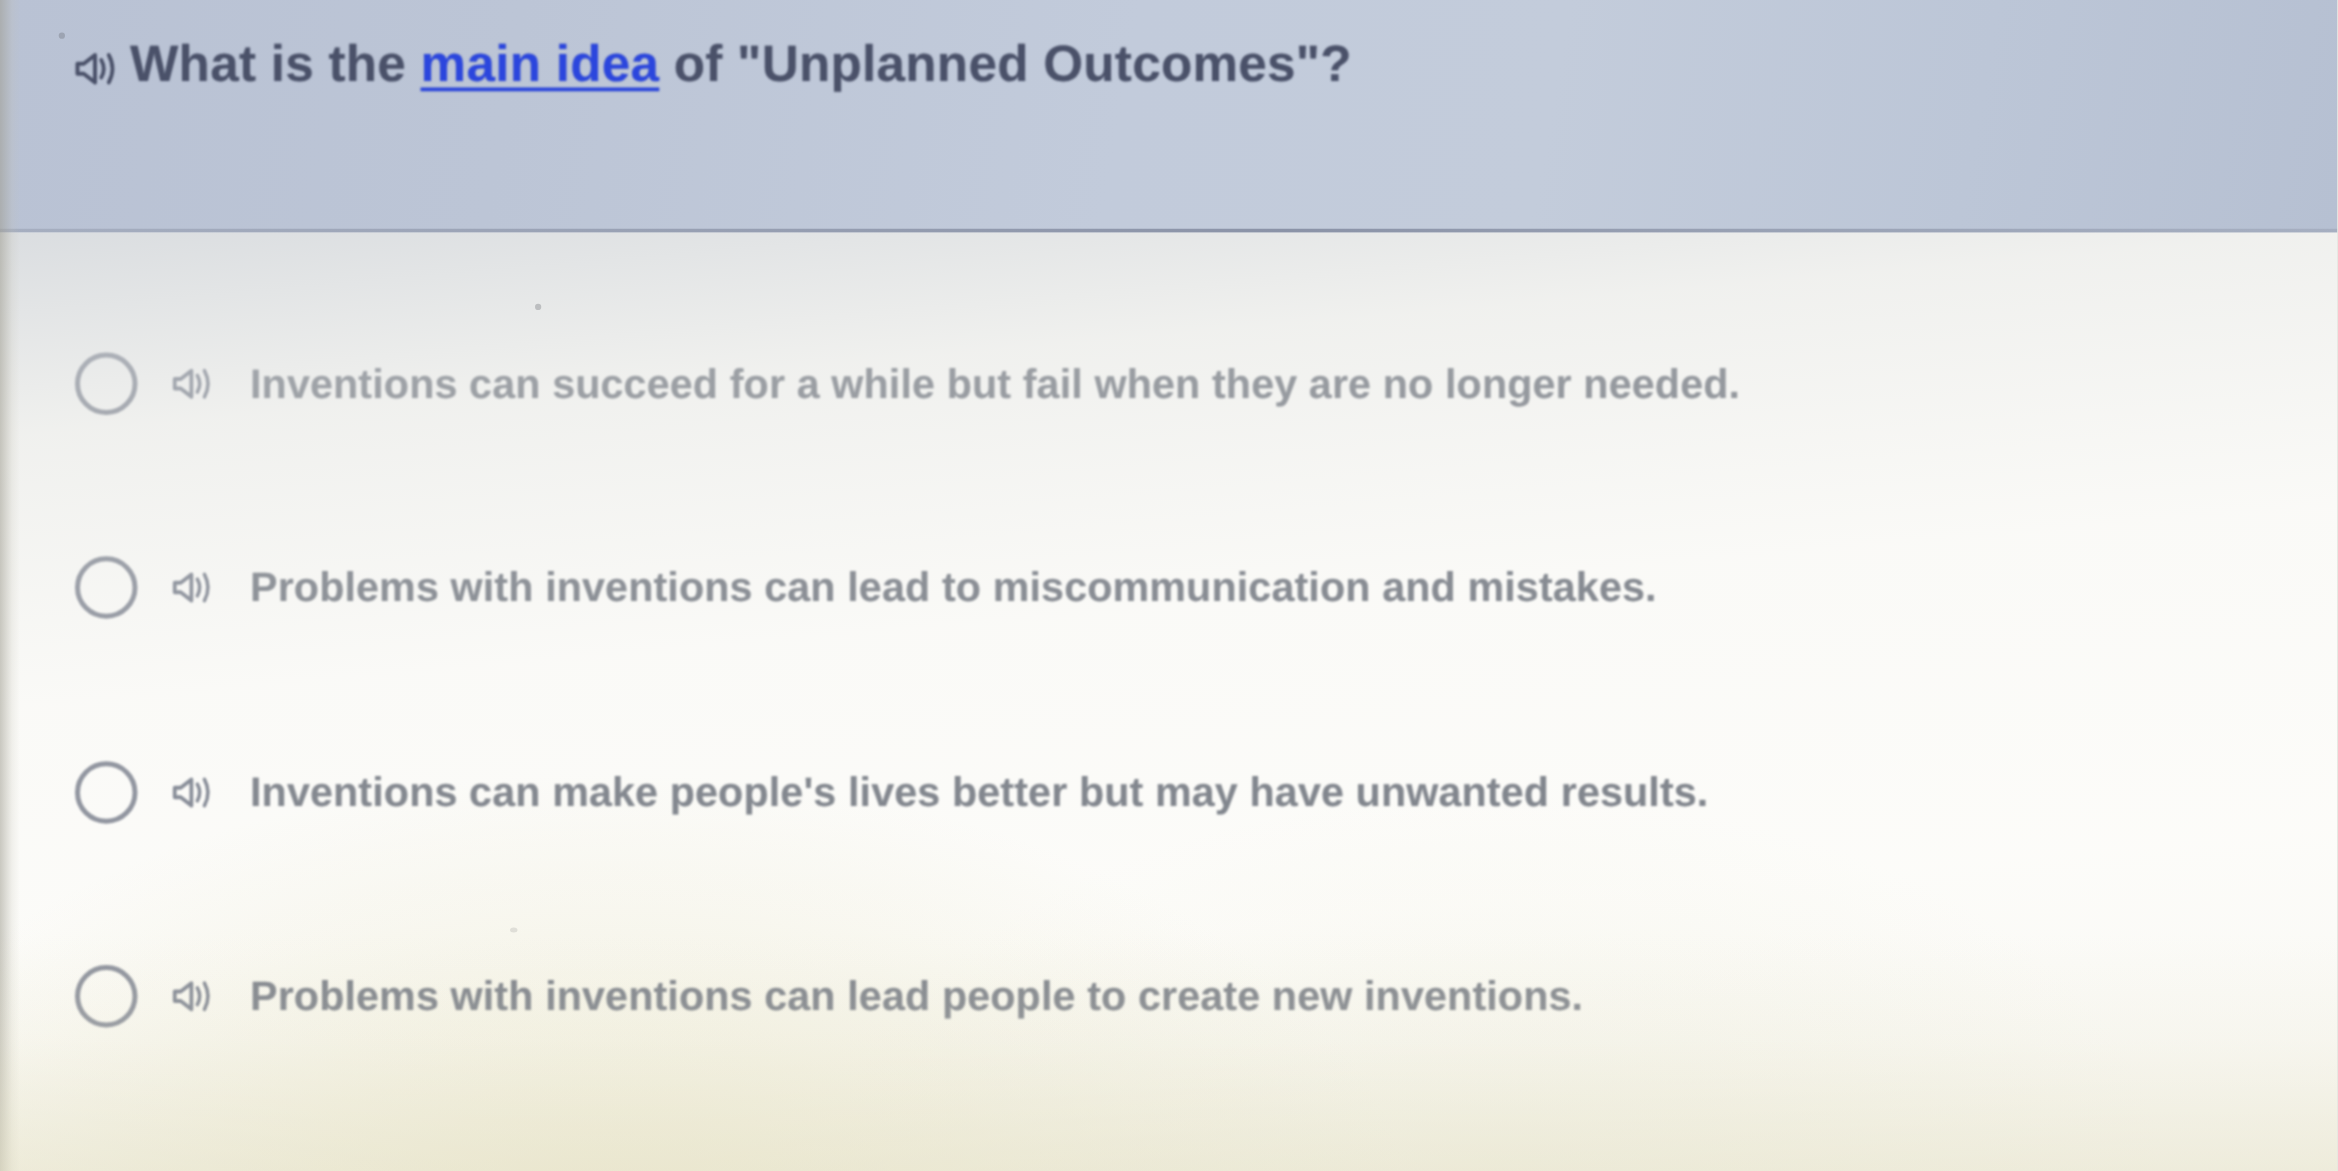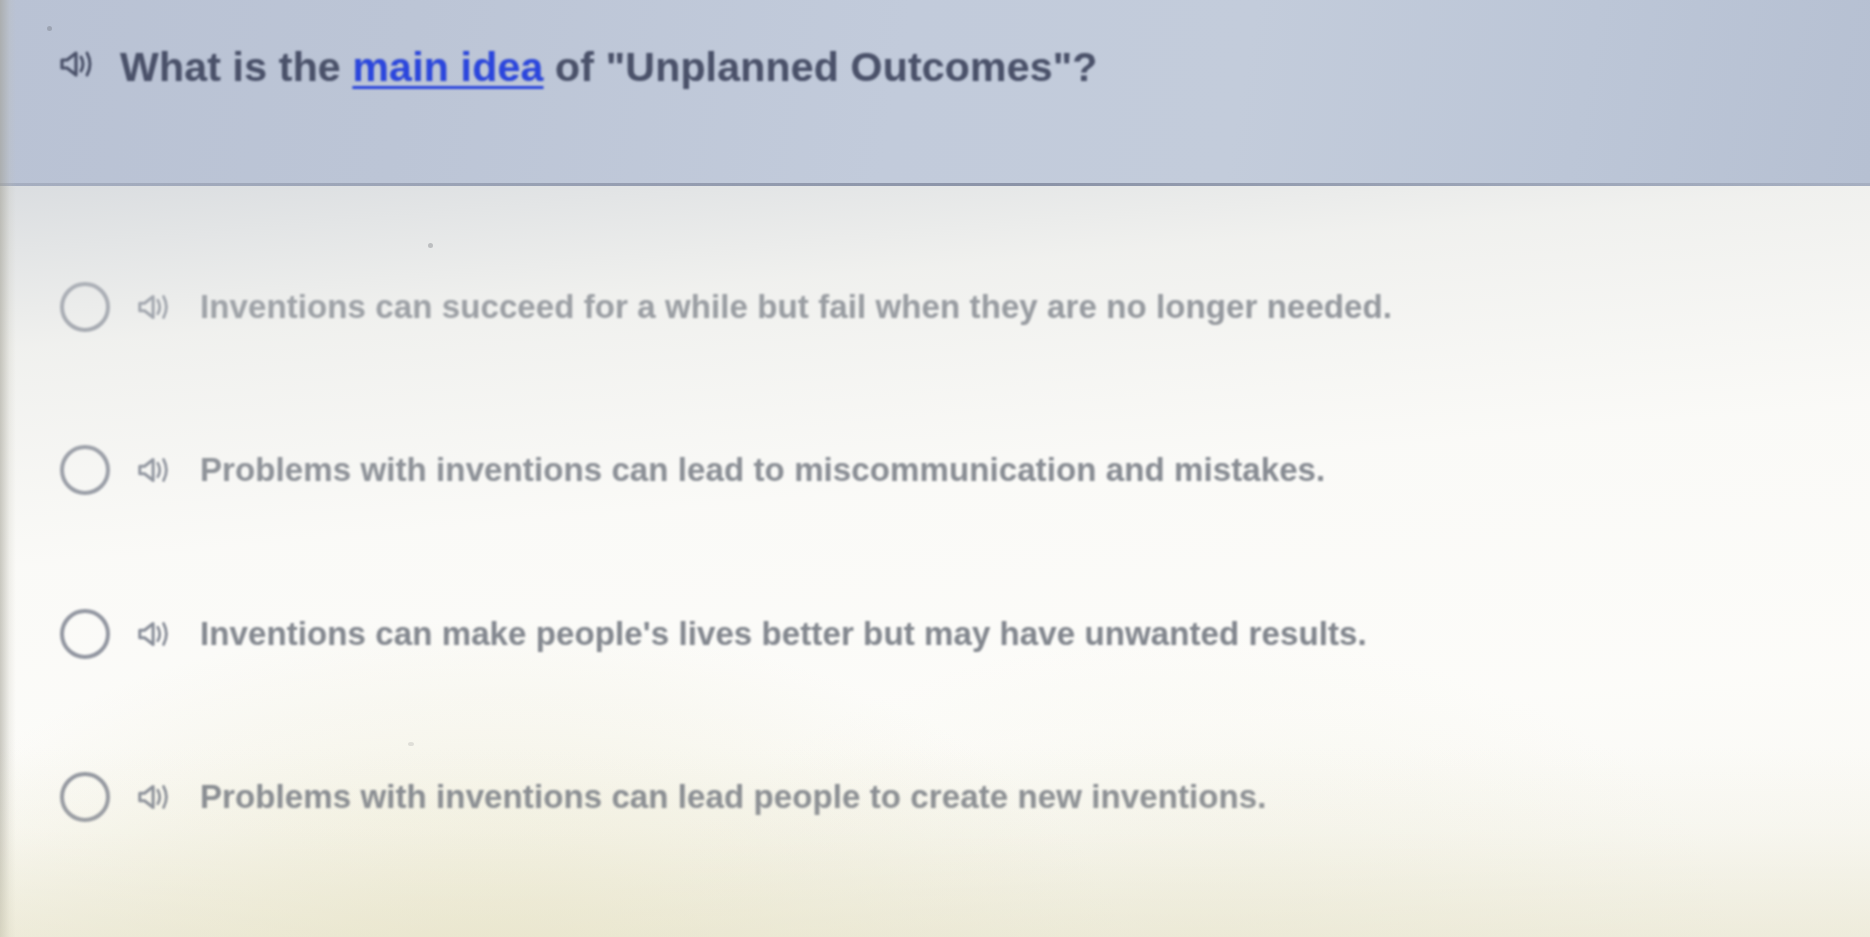--- a/index.html
+++ b/index.html
@@ -62,22 +62,22 @@
   }
 
   
   .content-layer {
     position:absolute; inset:0;
     filter:blur(0.85px);
   }
 
   
   .question-row {
-    position:absolute; left:58px; top:44px;
-    display:flex; align-items:flex-start; gap:22px;
+    position:absolute; left:58px; top:28px;
+    display:flex; align-items:flex-end; gap:6px;
   }
   .q-text {
     font-size:41px;
     font-weight:700;
     color:#4a5169;
     letter-spacing:0.2px;
     white-space:nowrap;
     text-shadow:0 0 1.2px rgba(80,88,112,0.35);
   }
   .q-text .link {

